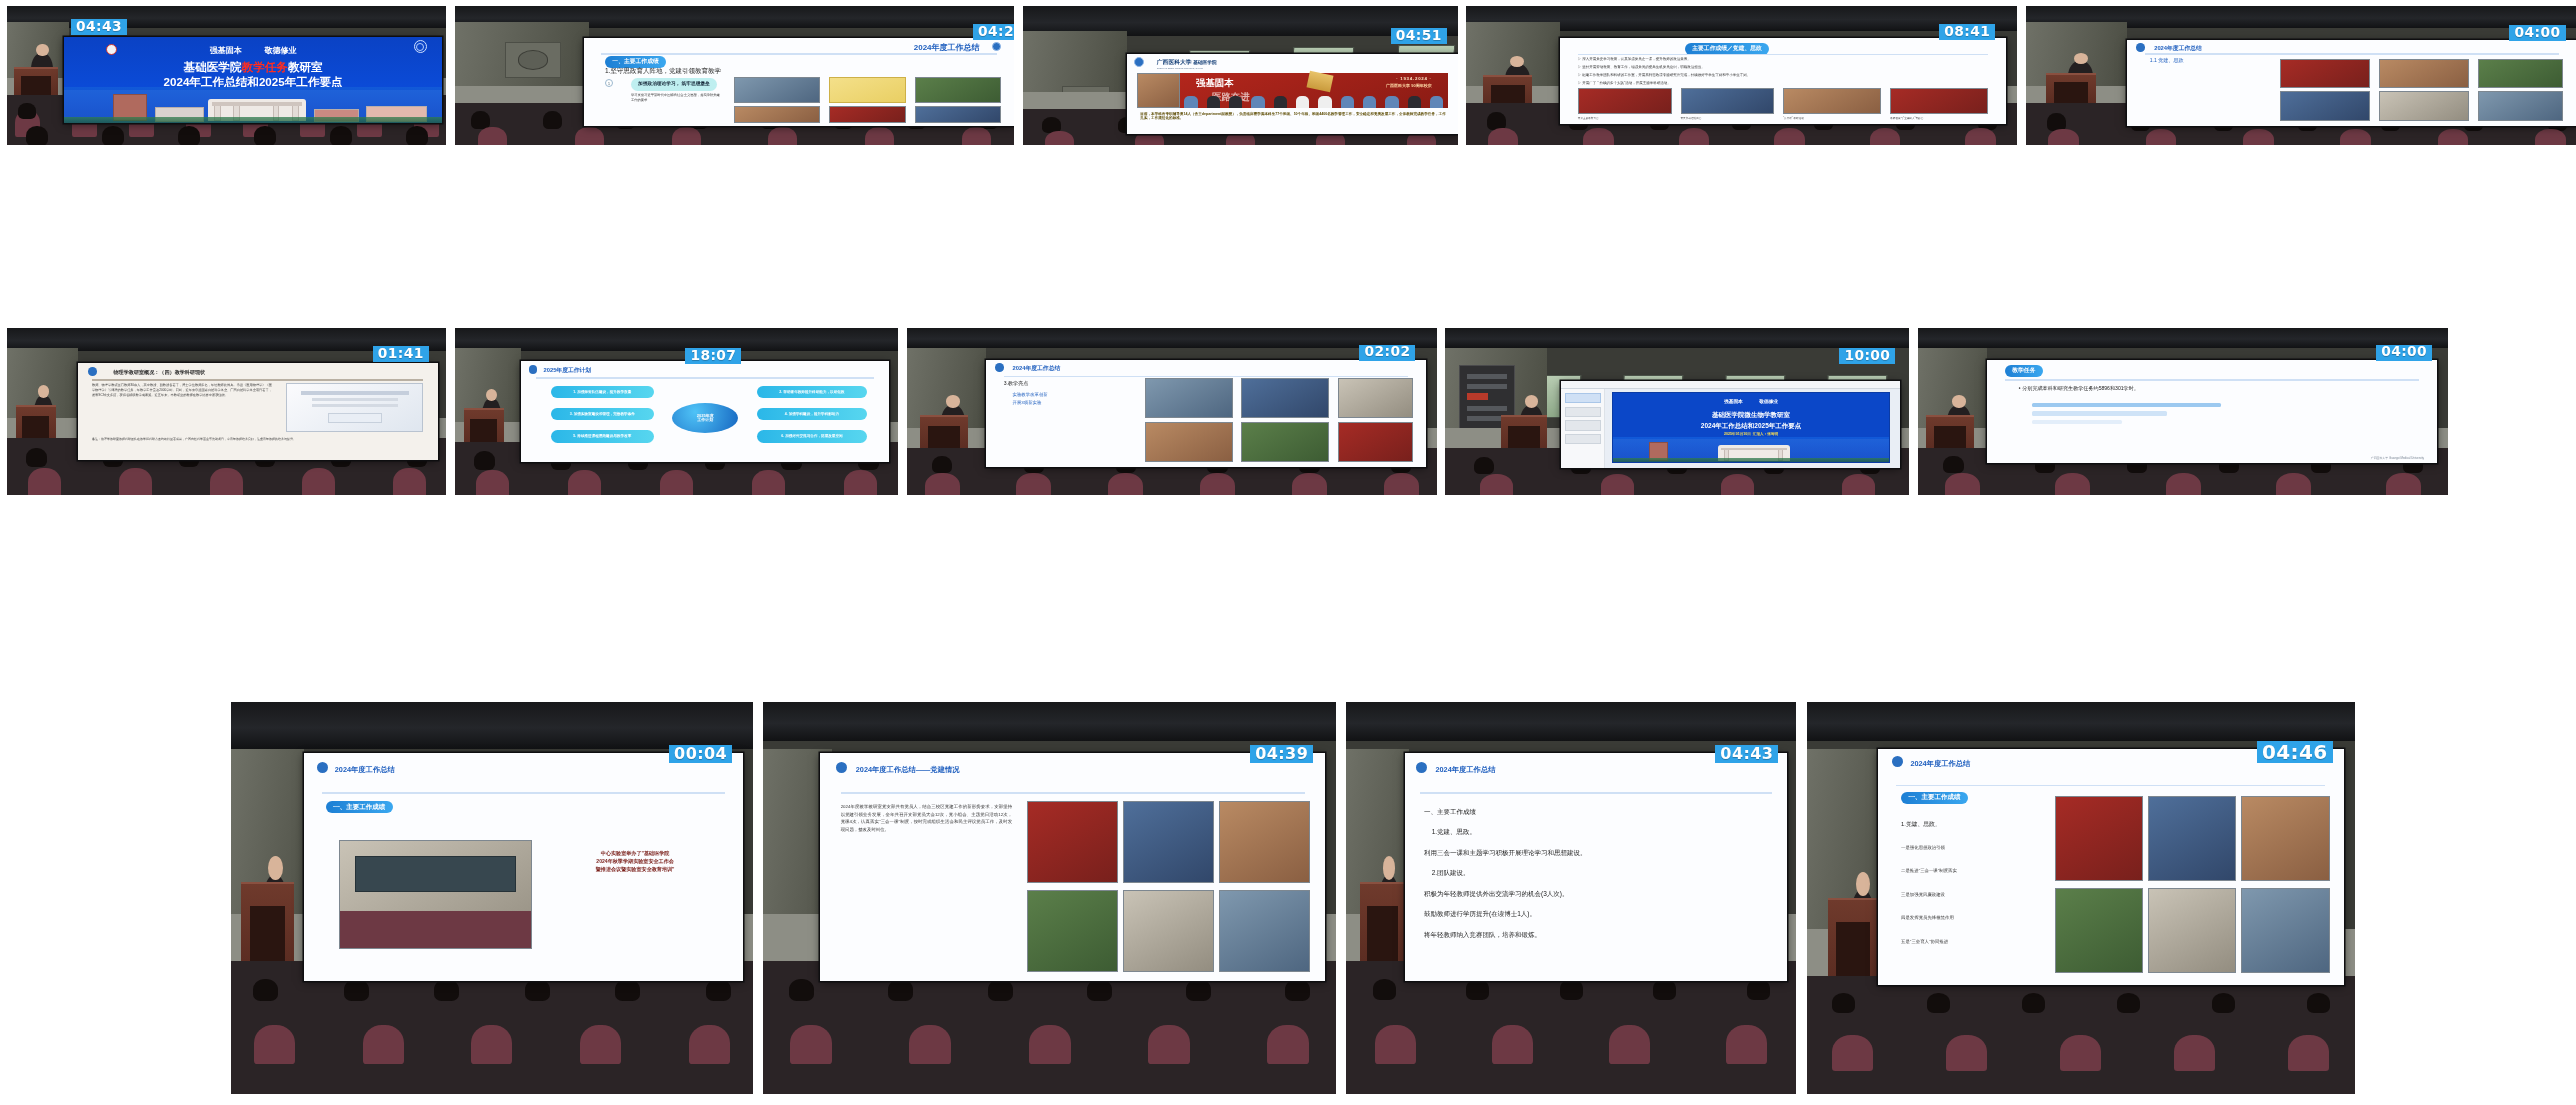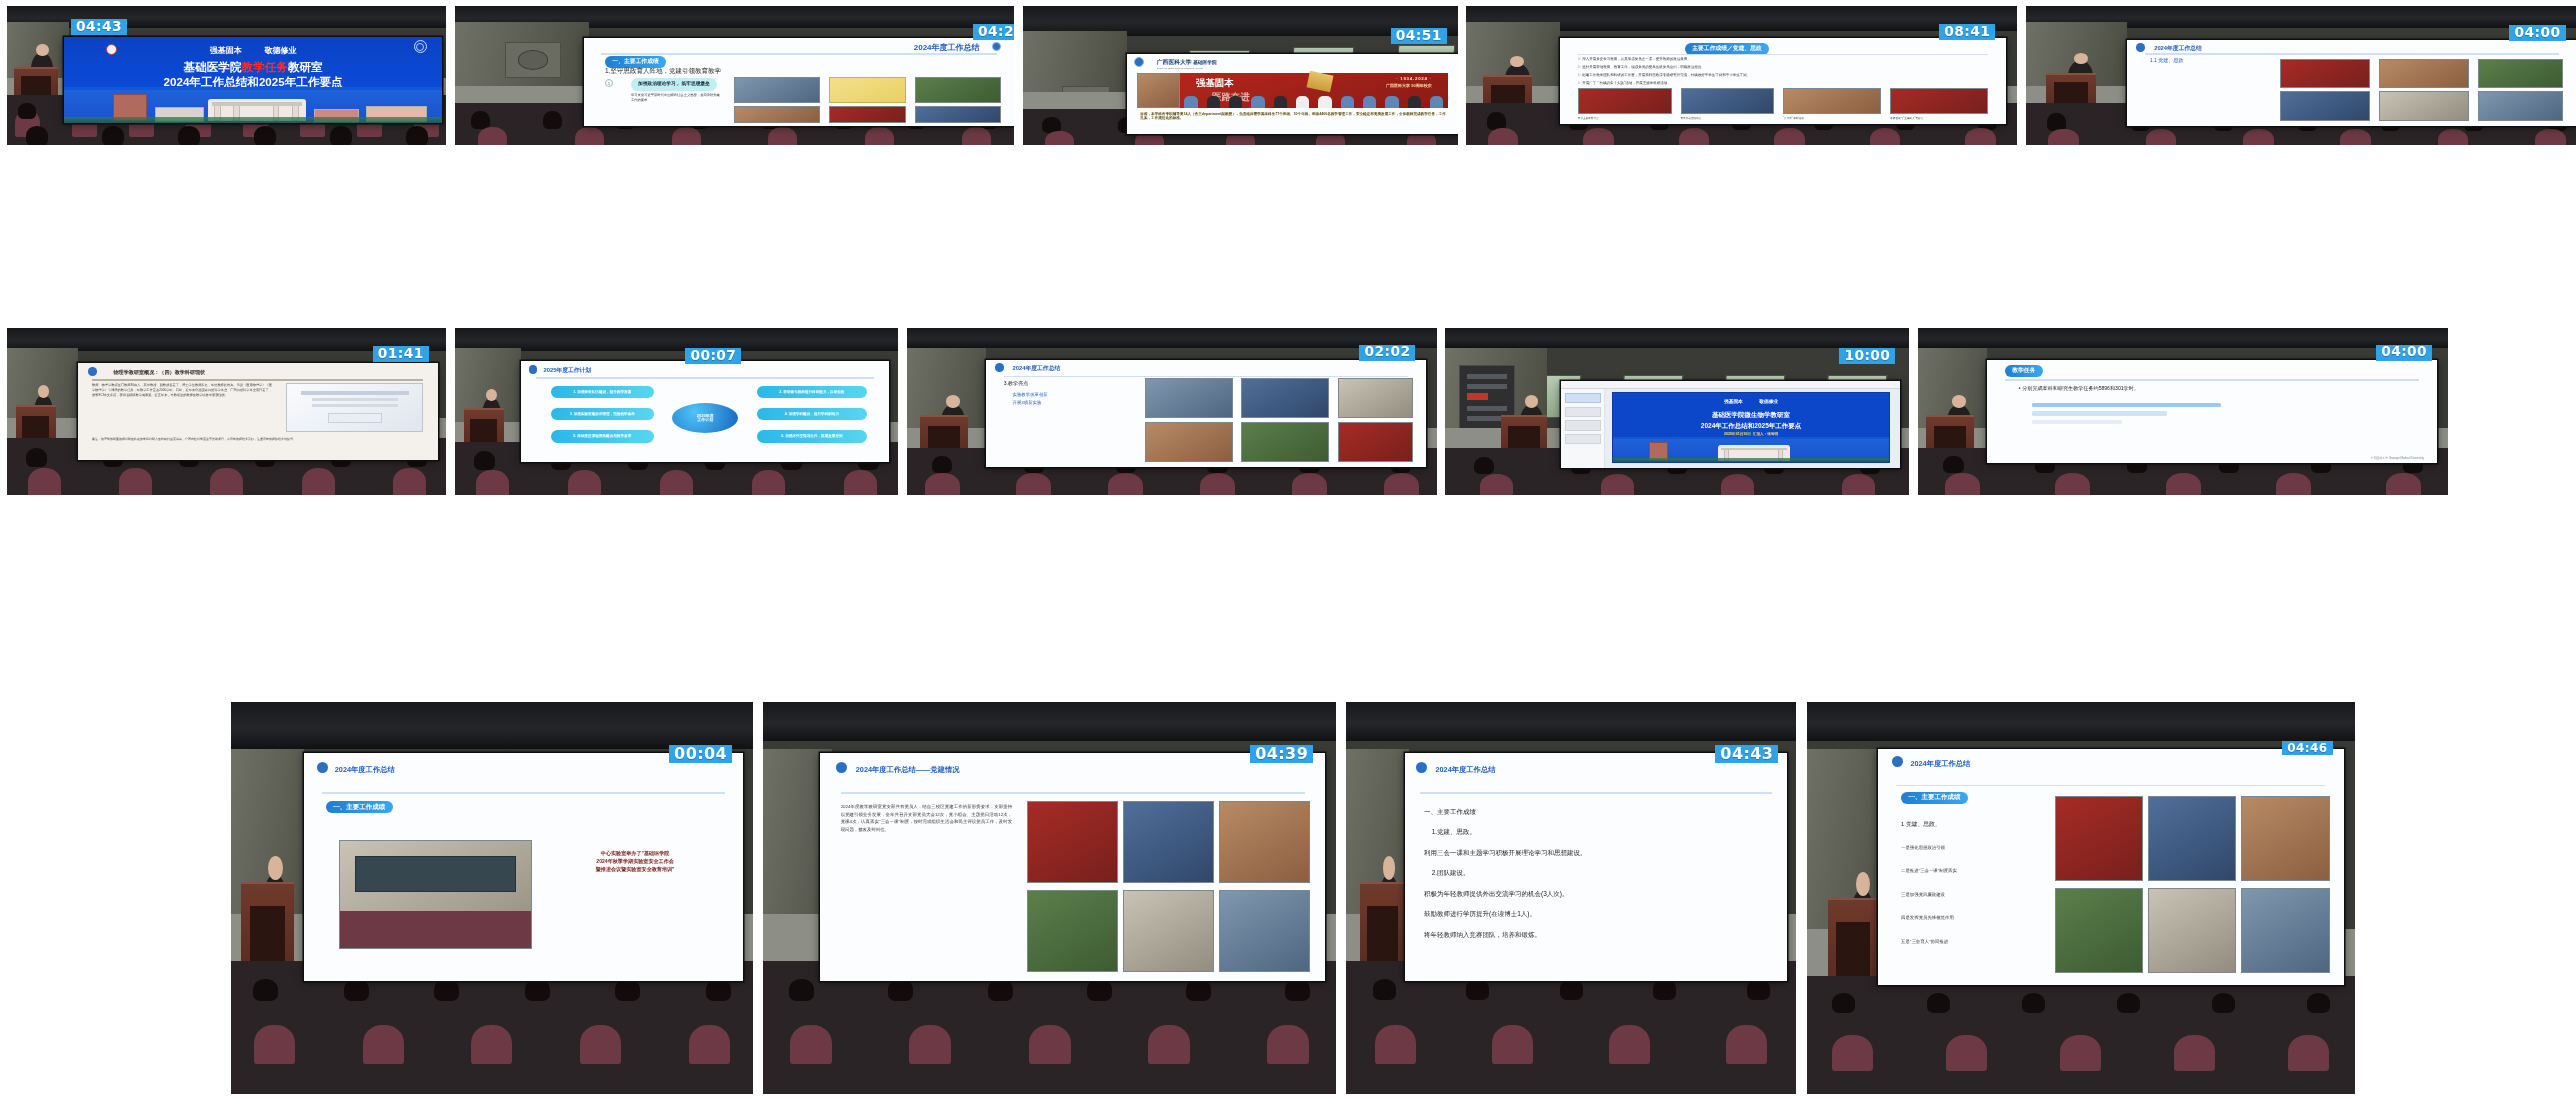--- a/index.html
+++ b/index.html
@@ -588,21 +588,21 @@
           <div class="mm-center" style="left:41%;top:42%;width:18%;height:30%;font-size:4px;white-space:pre-line">2025年度
 工作计划</div>
           <div class="mm-node" style="left:8%;top:25%;width:28%;height:12%;font-size:3.6px">1. 加强师资队伍建设，提升教学质量</div>
           <div class="mm-node" style="left:8%;top:47%;width:28%;height:12%;font-size:3.6px">3. 加强实验室建设和管理，完善教学条件</div>
           <div class="mm-node" style="left:8%;top:69%;width:28%;height:12%;font-size:3.6px">5. 持续推进课程思政建设与教学改革</div>
           <div class="mm-node" style="right:6%;top:25%;width:30%;height:12%;font-size:3.6px">2. 帮助青年教师提升科研能力，以研促教</div>
           <div class="mm-node" style="right:6%;top:47%;width:30%;height:12%;font-size:3.6px">4. 加强学科建设，提升学科影响力</div>
           <div class="mm-node" style="right:6%;top:69%;width:30%;height:12%;font-size:3.6px">6. 加强对外交流与合作，拓展发展空间</div>
         </div>
       </div>
-      <div class="timer" style="left:52%;top:12%;font-size:13.8px">00:07</div>
+      <div class="timer" style="left:52%;top:12%;font-size:13.8px">18:07</div>
     </div>
 
     <div class="tile" style="width:530px;height:167px">
       <div class="scene">
         <div class="ceiling" style="height:12%"></div>
         <div class="ceil-lamp" style="left:14%;width:13%"></div>
         <div class="ceil-lamp" style="left:36%;width:13%"></div>
         <div class="ceil-lamp" style="left:58%;width:13%"></div>
         <div class="ceil-lamp" style="left:80%;width:13%"></div>
         <div class="wall-l" style="width:15%"></div>
@@ -949,17 +949,17 @@
           <div class="w-body" style="left:5%;top:70%;width:30%;font-size:4.4px;line-height:1.9">四是发挥党员先锋模范作用</div>
           <div class="w-body" style="left:5%;top:80%;width:30%;font-size:4.4px;line-height:1.9">五是"三全育人"协同推进</div>
           <div class="thumb photo-red" style="left:38%;top:20%;width:19%;height:36%"></div>
           <div class="thumb photo-blue" style="left:58%;top:20%;width:19%;height:36%"></div>
           <div class="thumb photo-warm" style="left:78%;top:20%;width:19%;height:36%"></div>
           <div class="thumb photo-green" style="left:38%;top:59%;width:19%;height:36%"></div>
           <div class="thumb photo-room" style="left:58%;top:59%;width:19%;height:36%"></div>
           <div class="thumb photo-lab" style="left:78%;top:59%;width:19%;height:36%"></div>
         </div>
       </div>
-      <div class="timer" style="right:4%;top:10%;font-size:12px">04:46</div>
+      <div class="timer" style="right:4%;top:10%;font-size:20px">04:46</div>
     </div>
   </div>
 </div>
 
 
 </body></html>

